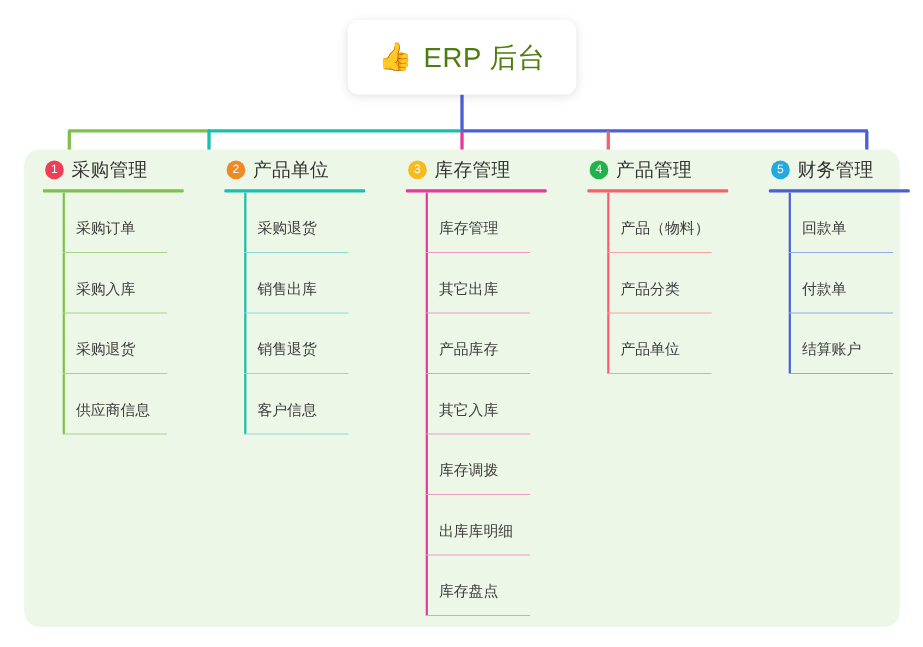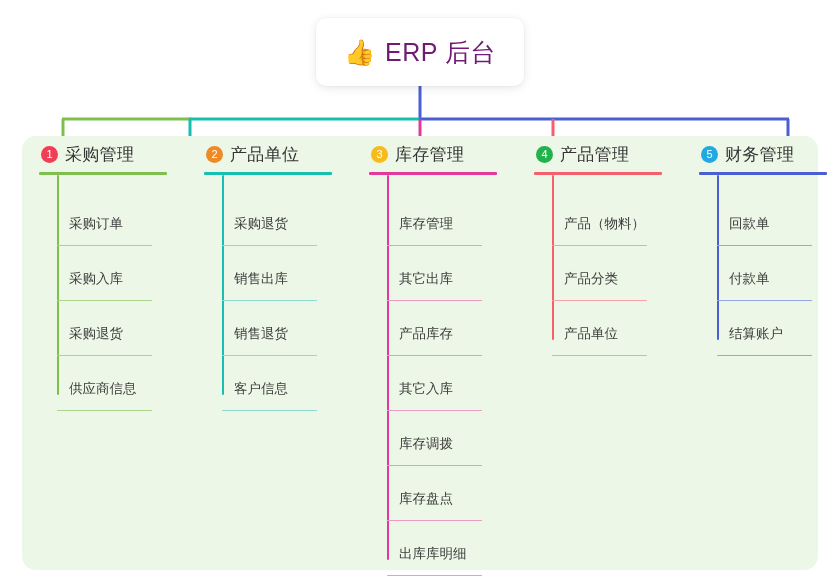--- a/index.html
+++ b/index.html
@@ -36,21 +36,21 @@
     gap: 10px;
     box-sizing: border-box;
   }
   #root-emoji {
     font-size: 25px;
     line-height: 1;
     color: #f5c518;
   }
   #root-title {
     font-size: 25px;
-    color: #701a75;
+    color: #4d7c0f;
     letter-spacing: 0.5px;
     white-space: nowrap;
   }
 
   
   #connectors {
     position: absolute;
     left: 0;
     top: 0;
     width: 839px;
@@ -114,21 +114,21 @@
   .col-rule {
     height: 3px;
     width: 128px;
     margin-left: 0px;
     border-radius: 1px;
   }
 
   .col-body {
     position: relative;
     margin-left: 18px;
-    padding-top: 16px;
+    padding-top: 0px;
   }
   .spine {
     position: absolute;
     left: 0;
     top: 0;
     width: 2px;
     border-radius: 1px;
   }
   .item {
     position: relative;
@@ -253,25 +253,25 @@
           </div>
           <div class="item">
             <span class="item-label">其它入库</span>
             <div class="item-rule" style="background: rgb(235, 155, 198);"></div>
           </div>
           <div class="item">
             <span class="item-label">库存调拨</span>
             <div class="item-rule" style="background: rgb(235, 155, 198);"></div>
           </div>
           <div class="item">
+            <span class="item-label">出库库明细</span>
+            <div class="item-rule" style="background: rgb(235, 155, 198);"></div>
+          </div>
+          <div class="item">
             <span class="item-label">库存盘点</span>
-            <div class="item-rule" style="background: rgb(235, 155, 198);"></div>
-          </div>
-          <div class="item">
-            <span class="item-label">出库库明细</span>
             <div class="item-rule" style="background: rgb(235, 155, 198);"></div>
           </div>
         </div>
       </div>
       <div class="column">
         <div class="col-header">
           <span class="badge" style="background: rgb(34, 178, 76);">4</span>
           <span class="col-title">产品管理</span>
         </div>
         <div class="col-rule" style="background: rgb(244, 97, 108);"></div>

